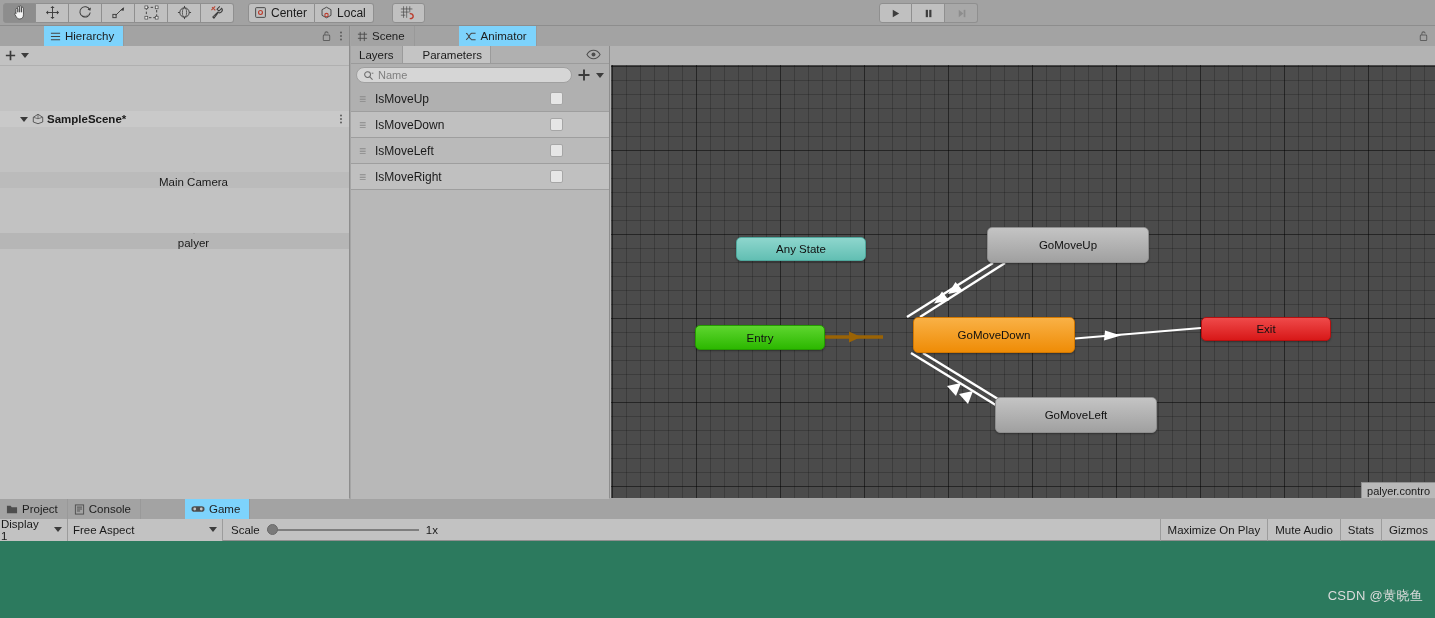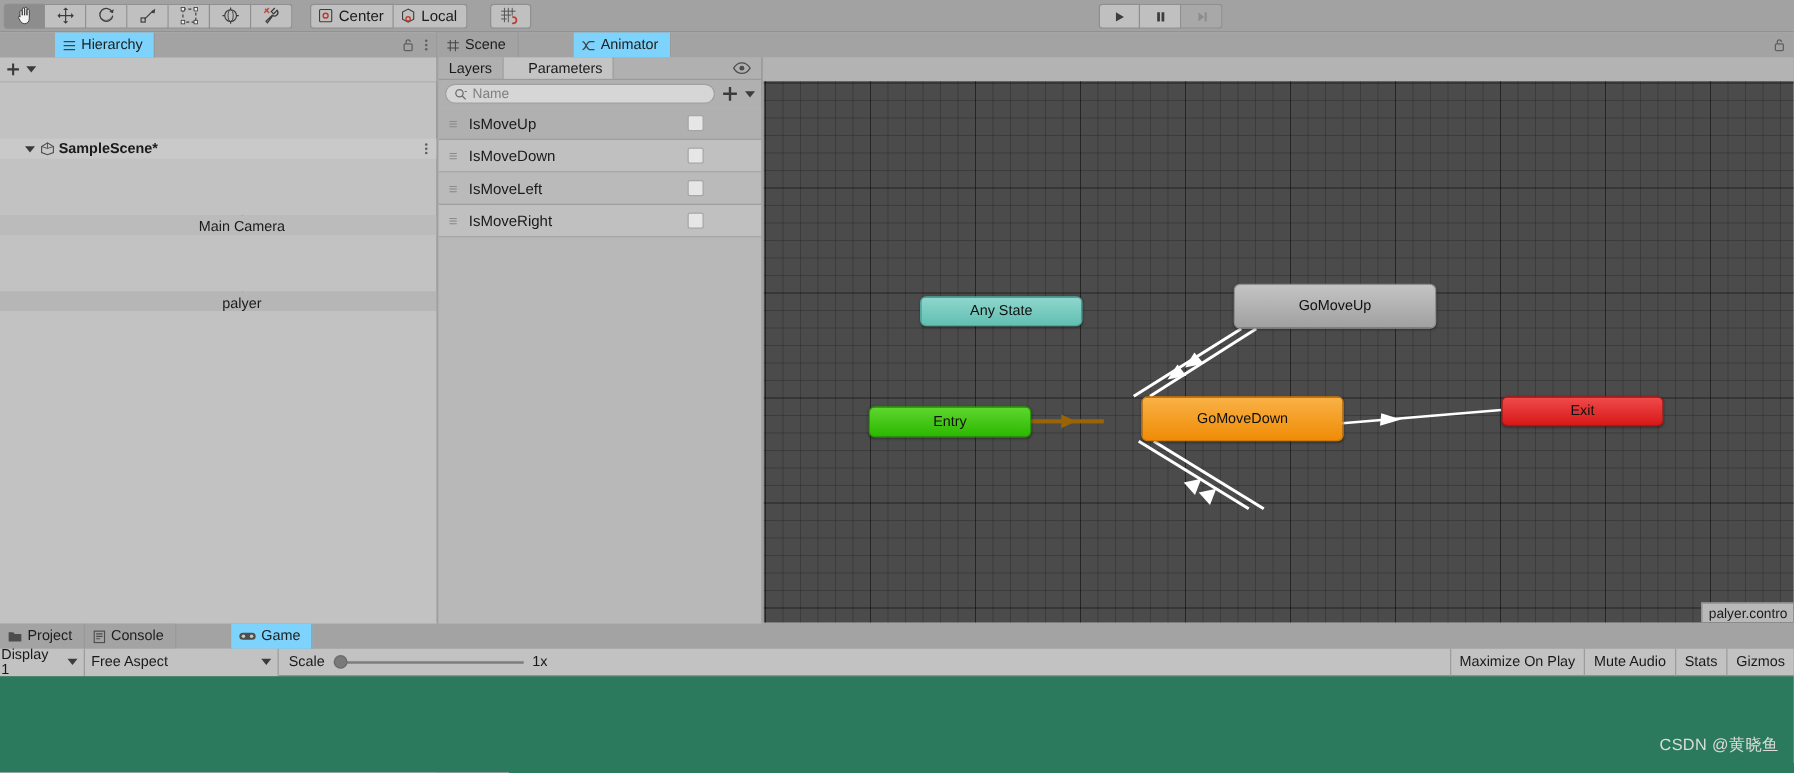--- a/index.html
+++ b/index.html
@@ -544,20 +544,23 @@
         </div>
         <div class="node entry" style="left:84px; top:260px; width:130px; height:25px;">
           <span>Entry</span>
         </div>
         <div class="node default" style="left:272px; top:252px; width:162px; height:36px;margin-left:30px;">
           <span>GoMoveDown</span>
         </div>
         <div class="node normal" style="left:376px; top:162px; width:162px; height:36px;">
           <span>GoMoveUp</span>
         </div>
+        <div class="node normal" style="left:384px; top:332px; width:162px; height:36px;">
+          <span>GoMoveLeft</span>
+        </div>
         <div class="node exit" style="left:590px; top:252px; width:130px; height:24px;">
           <span>Exit</span>
         </div>
 
         <div class="graph-footer">
           <span>palyer.contro</span>
         </div>
       </div>
     </div>
   </div>

